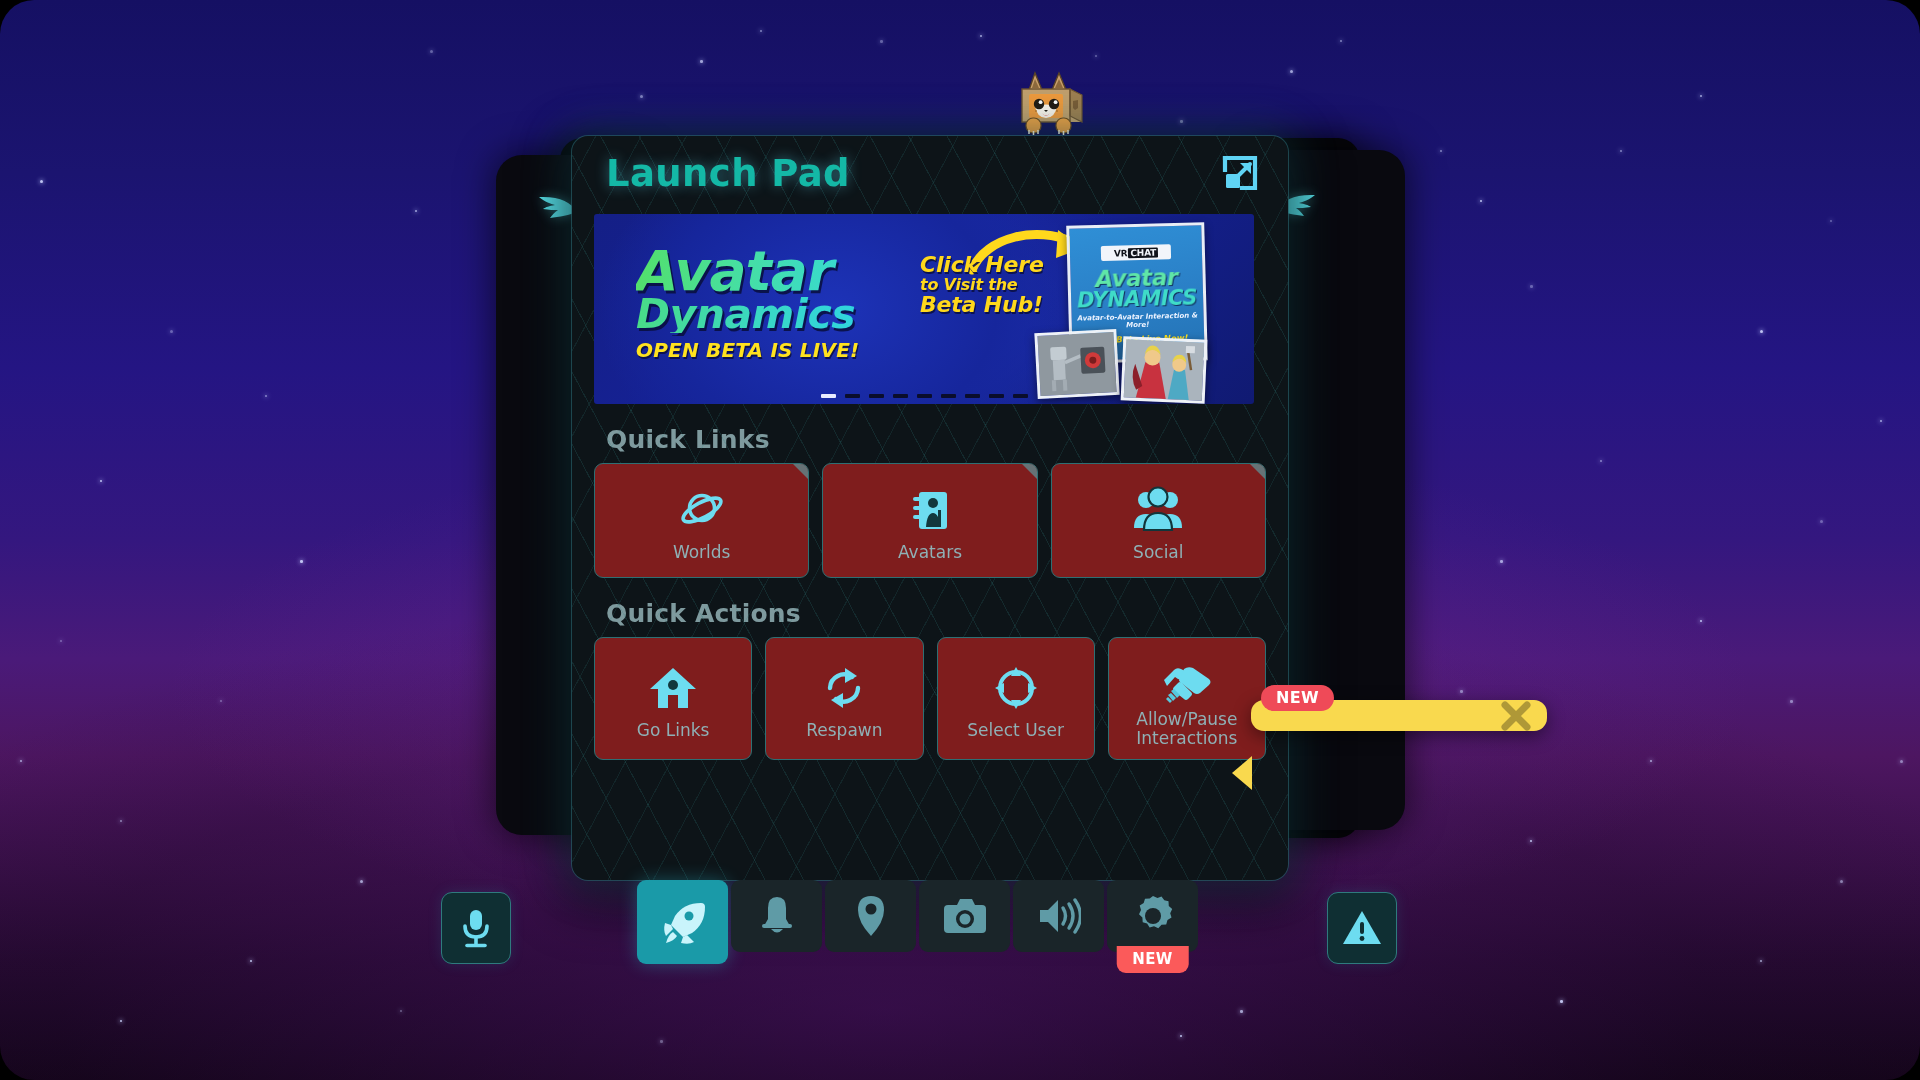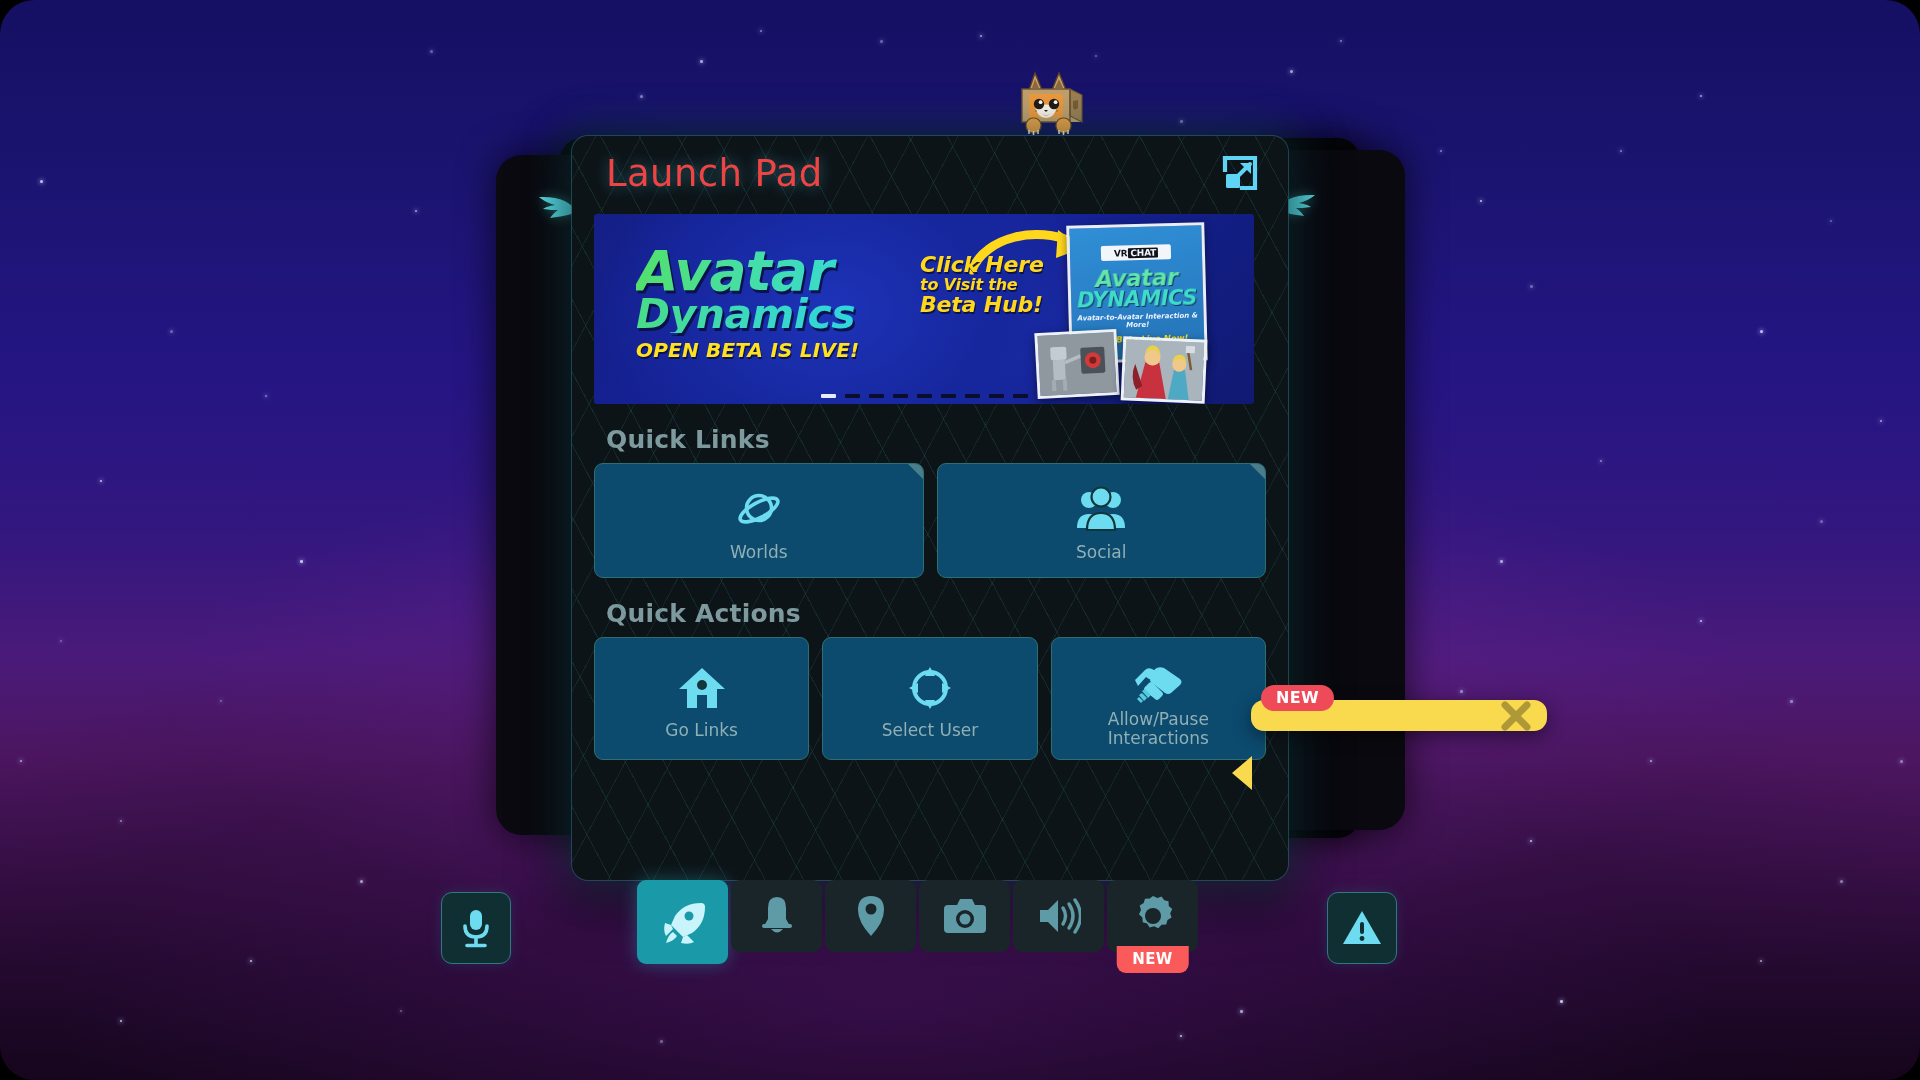--- a/index.html
+++ b/index.html
@@ -91,22 +91,22 @@
   #window-header {
     position: relative;
     height: 74px;
     display: flex;
     align-items: center;
     justify-content: space-between;
     padding: 0 22px 0 34px;
   }
   #page-title {
     font-size: 37px;
-    font-weight: 400;
-    color: #ef4444;
+    font-weight: 700;
+    color: #14b8a6;
     letter-spacing: 0.4px;
     text-shadow: 0 0 14px rgba(90,220,245,0.45);
   }
   #expand-button {
     width: 52px; height: 52px;
     display: flex; align-items: center; justify-content: center;
     cursor: pointer;
   }
 
   
@@ -229,21 +229,21 @@
   }
   .card-row {
     display: flex;
     gap: 13px;
     padding: 0 22px;
   }
   .card {
     position: relative;
     flex: 1;
     height: 115px;
-    background: #0c4a6e;
+    background: #7f1d1d;
     border: 1px solid #2e6f73;
     border-radius: 9px;
     display: flex;
     flex-direction: column;
     align-items: center;
     justify-content: center;
     cursor: pointer;
     overflow: hidden;
   }
   .card .icon { height: 54px; display: flex; align-items: flex-end; justify-content: center; }
@@ -561,20 +561,34 @@
         <span class="corner-tri"></span>
         <span class="icon">
           <svg width="48" height="48" viewBox="0 0 48 48">
             <circle cx="24" cy="22" r="12.5" fill="none" stroke="#6ddcf0" stroke-width="3.6"></circle>
             <ellipse cx="24" cy="24" rx="21" ry="7.5" fill="none" stroke="#6ddcf0" stroke-width="3.6" transform="rotate(-28 24 24)"></ellipse>
           </svg>
         </span>
         <span class="card-label">Worlds</span>
       </div>
 
+      <div class="card">
+        <span class="corner-tri"></span>
+        <span class="icon">
+          <svg width="48" height="48" viewBox="0 0 48 48">
+            <rect x="13" y="6" width="28" height="37" rx="3" fill="#6ddcf0"></rect>
+            <rect x="7" y="11" width="9" height="4" rx="2" fill="#6ddcf0"></rect>
+            <rect x="7" y="20" width="9" height="4" rx="2" fill="#6ddcf0"></rect>
+            <rect x="7" y="29" width="9" height="4" rx="2" fill="#6ddcf0"></rect>
+            <circle cx="27" cy="17" r="5" fill="#12383d"></circle>
+            <path d="M20 41 q1 -14 7 -14 q3 0 5 4 l0 -7 l3 0 l0 17 Z" fill="#12383d"></path>
+          </svg>
+        </span>
+        <span class="card-label">Avatars</span>
+      </div>
 
       <div class="card">
         <span class="corner-tri"></span>
         <span class="icon">
           <svg width="50" height="48" viewBox="0 0 50 48">
             <circle cx="13" cy="14" r="8" fill="#6ddcf0"></circle>
             <path d="M1 42 q0 -14 12 -14 q12 0 12 14 Z" fill="#6ddcf0"></path>
             <circle cx="37" cy="14" r="8" fill="#6ddcf0"></circle>
             <path d="M25 42 q0 -14 12 -14 q12 0 12 14 Z" fill="#6ddcf0"></path>
             <circle cx="25" cy="11" r="9.5" fill="#6ddcf0" stroke="#11353a" stroke-width="2.2"></circle>
@@ -592,20 +606,31 @@
       <div class="card">
         <span class="icon">
           <svg width="50" height="48" viewBox="0 0 50 48">
             <path d="M25 4 L48 25 L40 25 L40 44 L30 44 L30 31 L20 31 L20 44 L10 44 L10 25 L2 25 Z" fill="#6ddcf0"></path>
             <circle cx="25" cy="21" r="5" fill="#12383d"></circle>
           </svg>
         </span>
         <span class="card-label">Go Links</span>
       </div>
 
+      <div class="card">
+        <span class="icon">
+          <svg width="50" height="48" viewBox="0 0 50 48">
+            <path d="M11 24 a14 14 0 0 1 22 -11" fill="none" stroke="#6ddcf0" stroke-width="4.4" stroke-linecap="round"></path>
+            <path d="M39 24 a14 14 0 0 1 -22 11" fill="none" stroke="#6ddcf0" stroke-width="4.4" stroke-linecap="round"></path>
+            <path d="M26 4 L38 12 L26 19 Z" fill="#6ddcf0"></path>
+            <path d="M24 44 L12 36 L24 29 Z" fill="#6ddcf0"></path>
+          </svg>
+        </span>
+        <span class="card-label">Respawn</span>
+      </div>
 
       <div class="card">
         <span class="icon">
           <svg width="48" height="48" viewBox="0 0 48 48">
             <circle cx="24" cy="24" r="16" fill="none" stroke="#6ddcf0" stroke-width="4"></circle>
             <path d="M24 3 L29 12 L19 12 Z" fill="#6ddcf0"></path>
             <path d="M24 45 L19 36 L29 36 Z" fill="#6ddcf0"></path>
             <path d="M3 24 L12 19 L12 29 Z" fill="#6ddcf0"></path>
             <path d="M45 24 L36 29 L36 19 Z" fill="#6ddcf0"></path>
           </svg>

